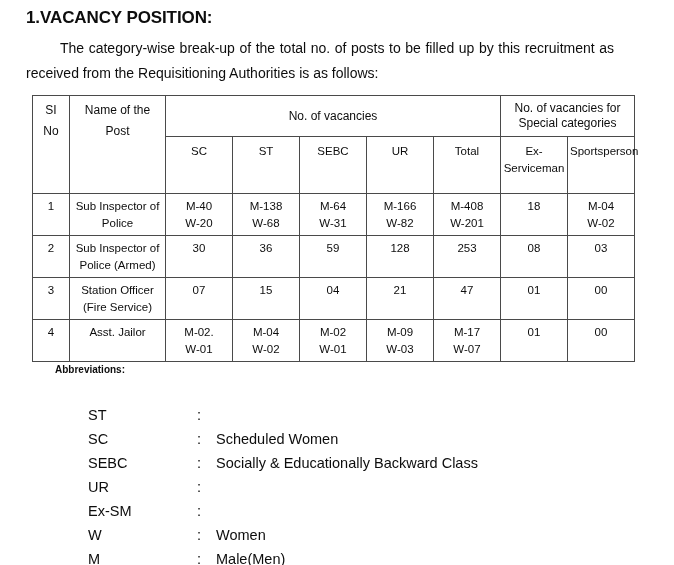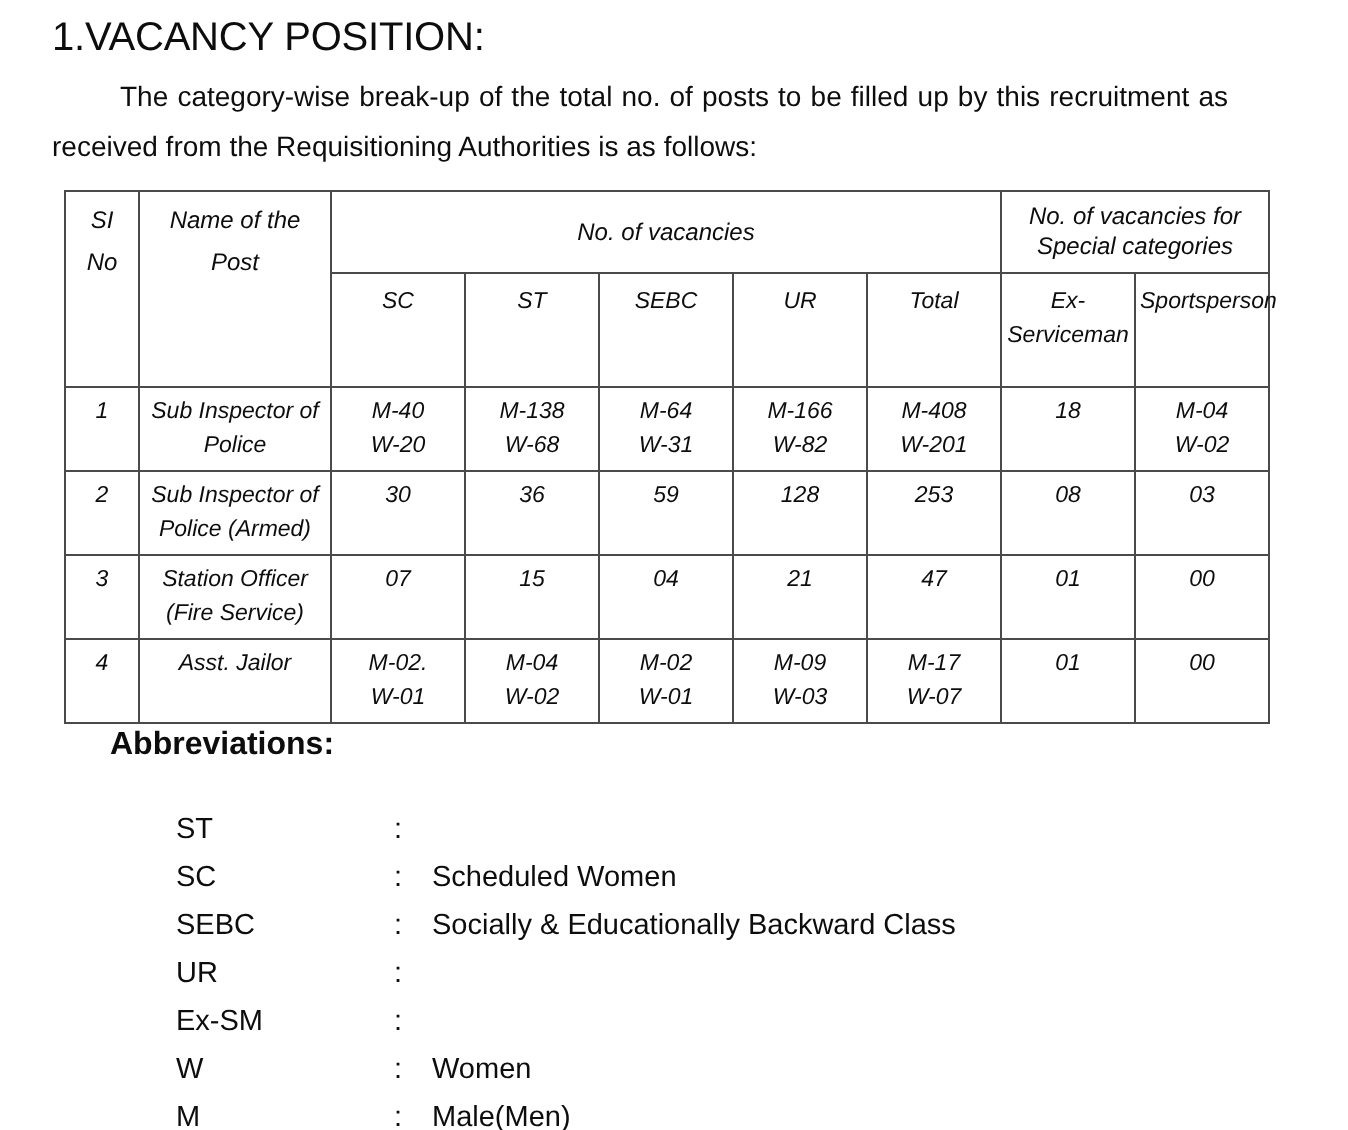--- a/index.html
+++ b/index.html
@@ -14,22 +14,22 @@
     color: #0d0d0d;
     overflow: hidden;
     position: relative;
   }
 
   
   .doc-title {
     position: absolute;
     left: 26px;
     top: 8px;
-    font-size: 20px;
-    font-weight: normal;
+    font-size: 17px;
+    font-weight: bold;
     letter-spacing: -0.1px;
     white-space: nowrap;
   }
 
   
   .intro {
     position: absolute;
     left: 26px;
     top: 36px;
     width: 588px;
@@ -42,21 +42,20 @@
 
   
   .vac-table {
     position: absolute;
     left: 32px;
     top: 95px;
     width: 603px;
     border-collapse: collapse;
     table-layout: fixed;
     font-size: 11.5px;
-    font-style: italic;
   }
   .vac-table td, .vac-table th {
     border: 1px solid #4a4a4a;
     padding: 0;
     text-align: center;
     vertical-align: top;
     font-weight: normal;
   }
   .vac-table .pad {
     padding: 4px 2px 3px 2px;
@@ -82,21 +81,21 @@
   .row-h4 { height: 34px; }
 
   .two-line { line-height: 20px; }
   .bold-cell { font-weight: bold; }
 
   
   .abbr-title {
     position: absolute;
     left: 55px;
     top: 364px;
-    font-size: 16px;
+    font-size: 10px;
     font-weight: bold;
   }
   .abbr-list {
     position: absolute;
     left: 88px;
     top: 405px;
     font-size: 14.5px;
   }
   .abbr-row {
     display: flex;

